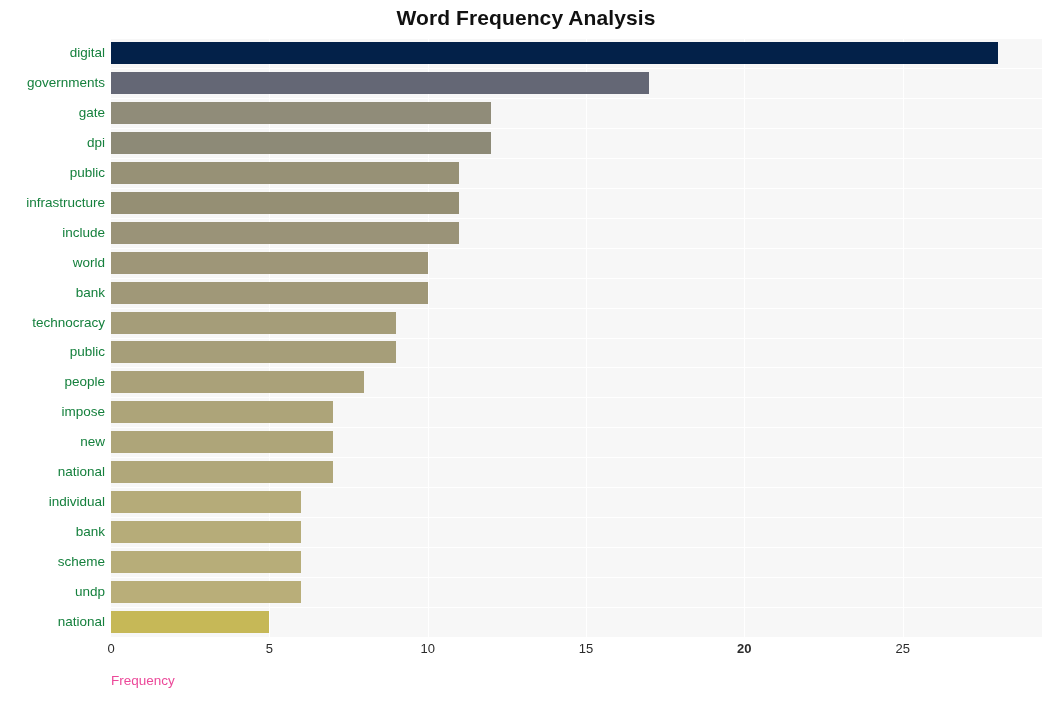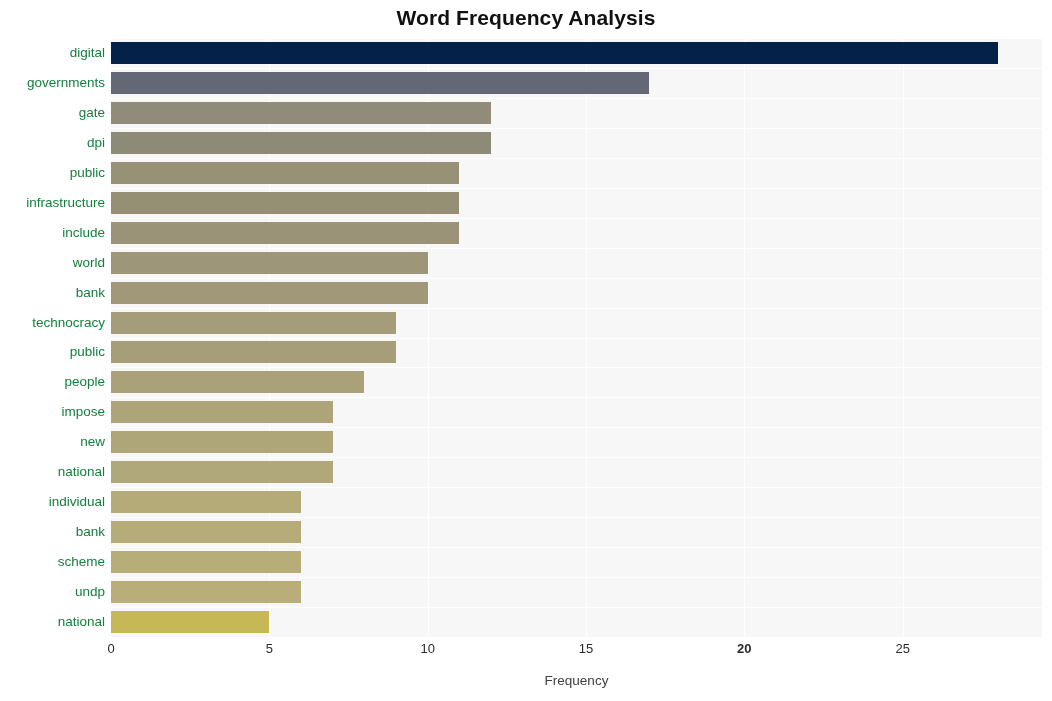--- a/index.html
+++ b/index.html
@@ -92,23 +92,22 @@
     font-size: 13px;
     color: #2b2b2b;
     transform: translateX(-50%);
     white-space: nowrap;
   }
   #x-axis-label {
     position: absolute;
     left: 111px;
     top: 673px;
     width: 931px;
-    text-align: center;
     font-size: 13.5px;
-    color: #404040;
+    color: #ec4899;
   }
 </style>
 </head>
 <body>
 
 <div id="figure">
 
   <div id="chart-title">Word Frequency Analysis</div>
 
   <div id="plot-area">

